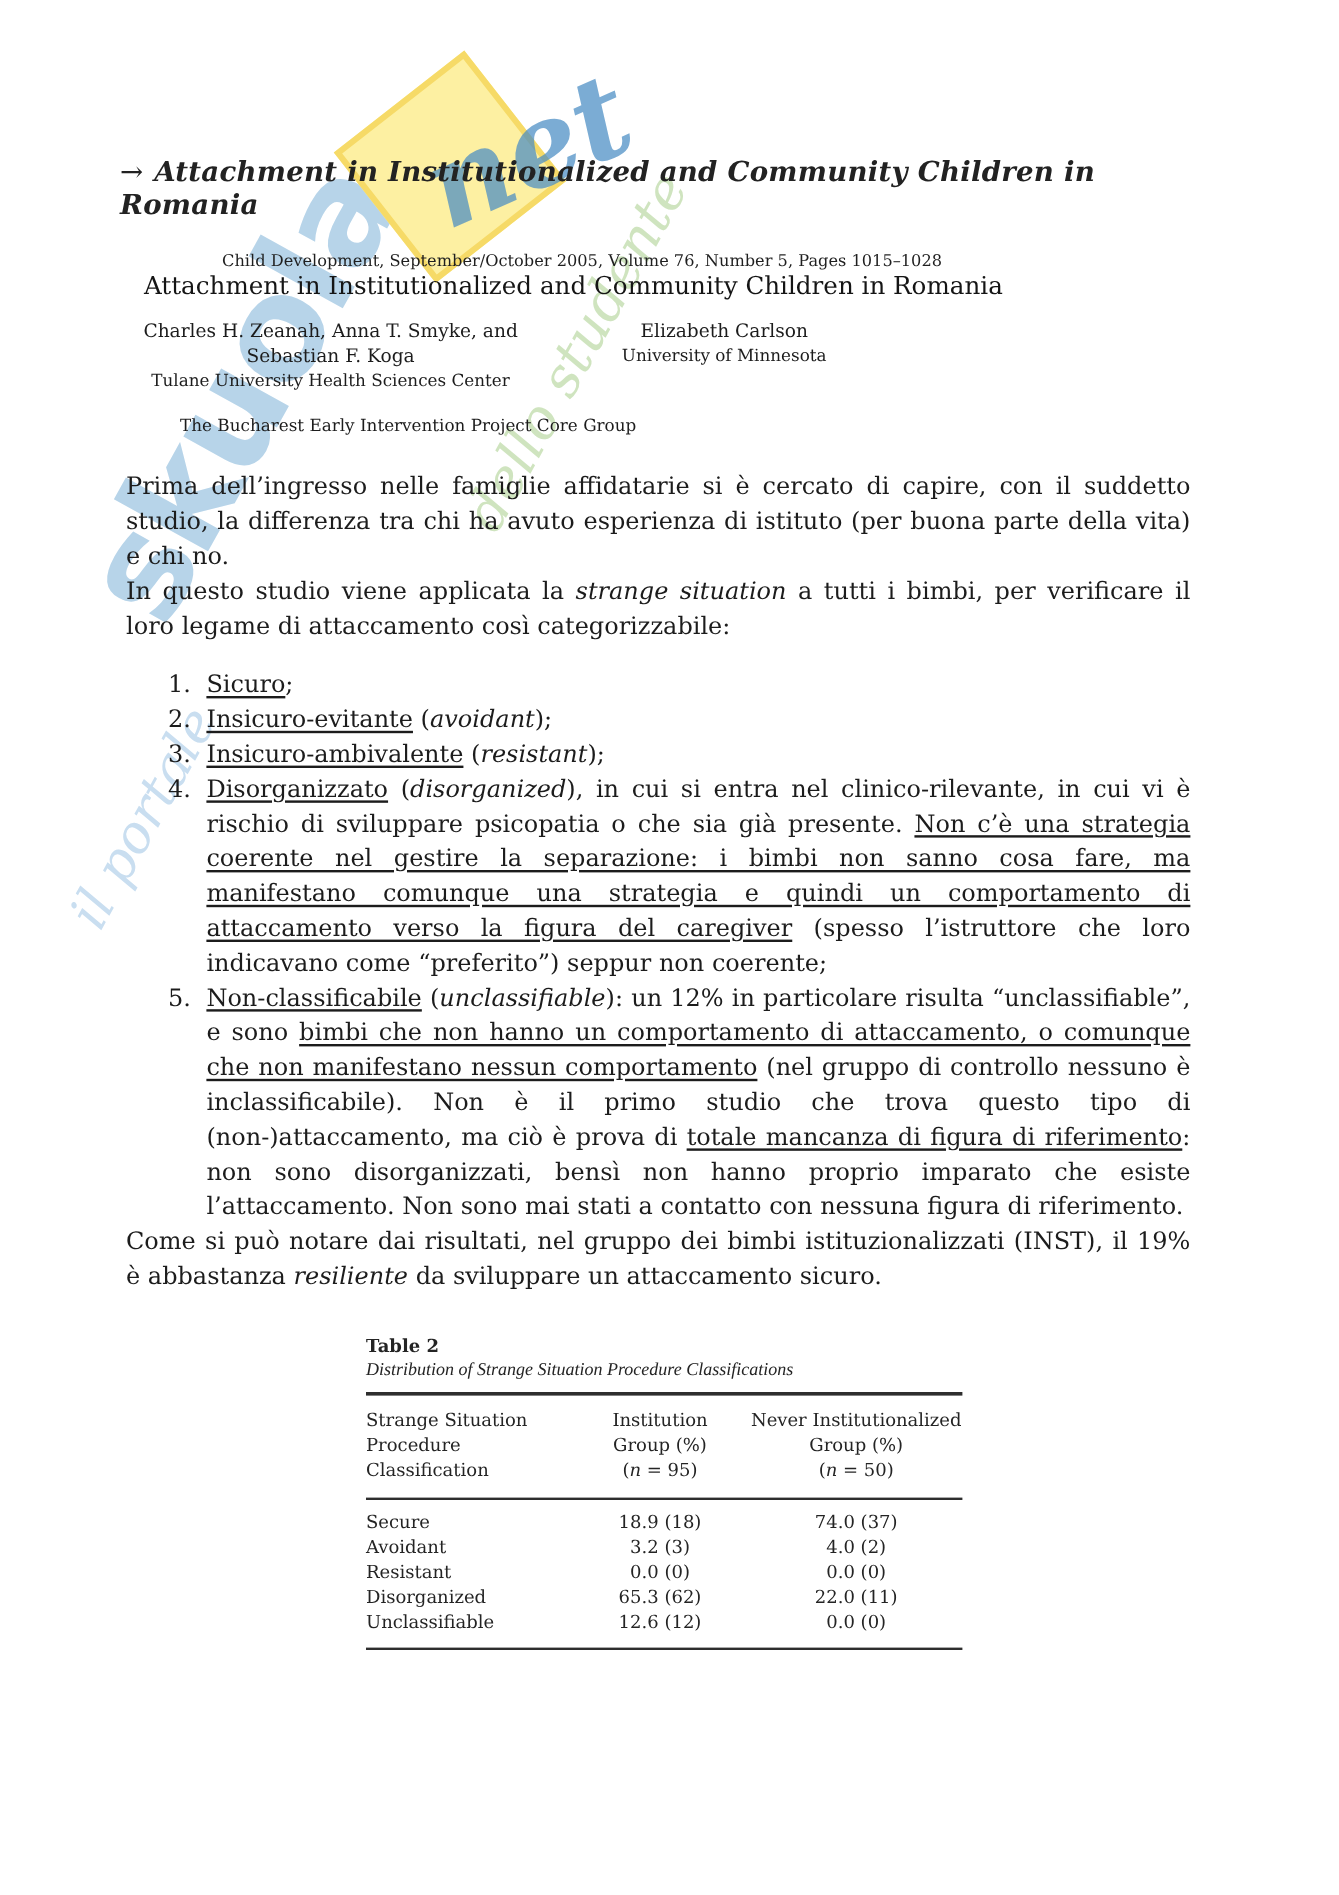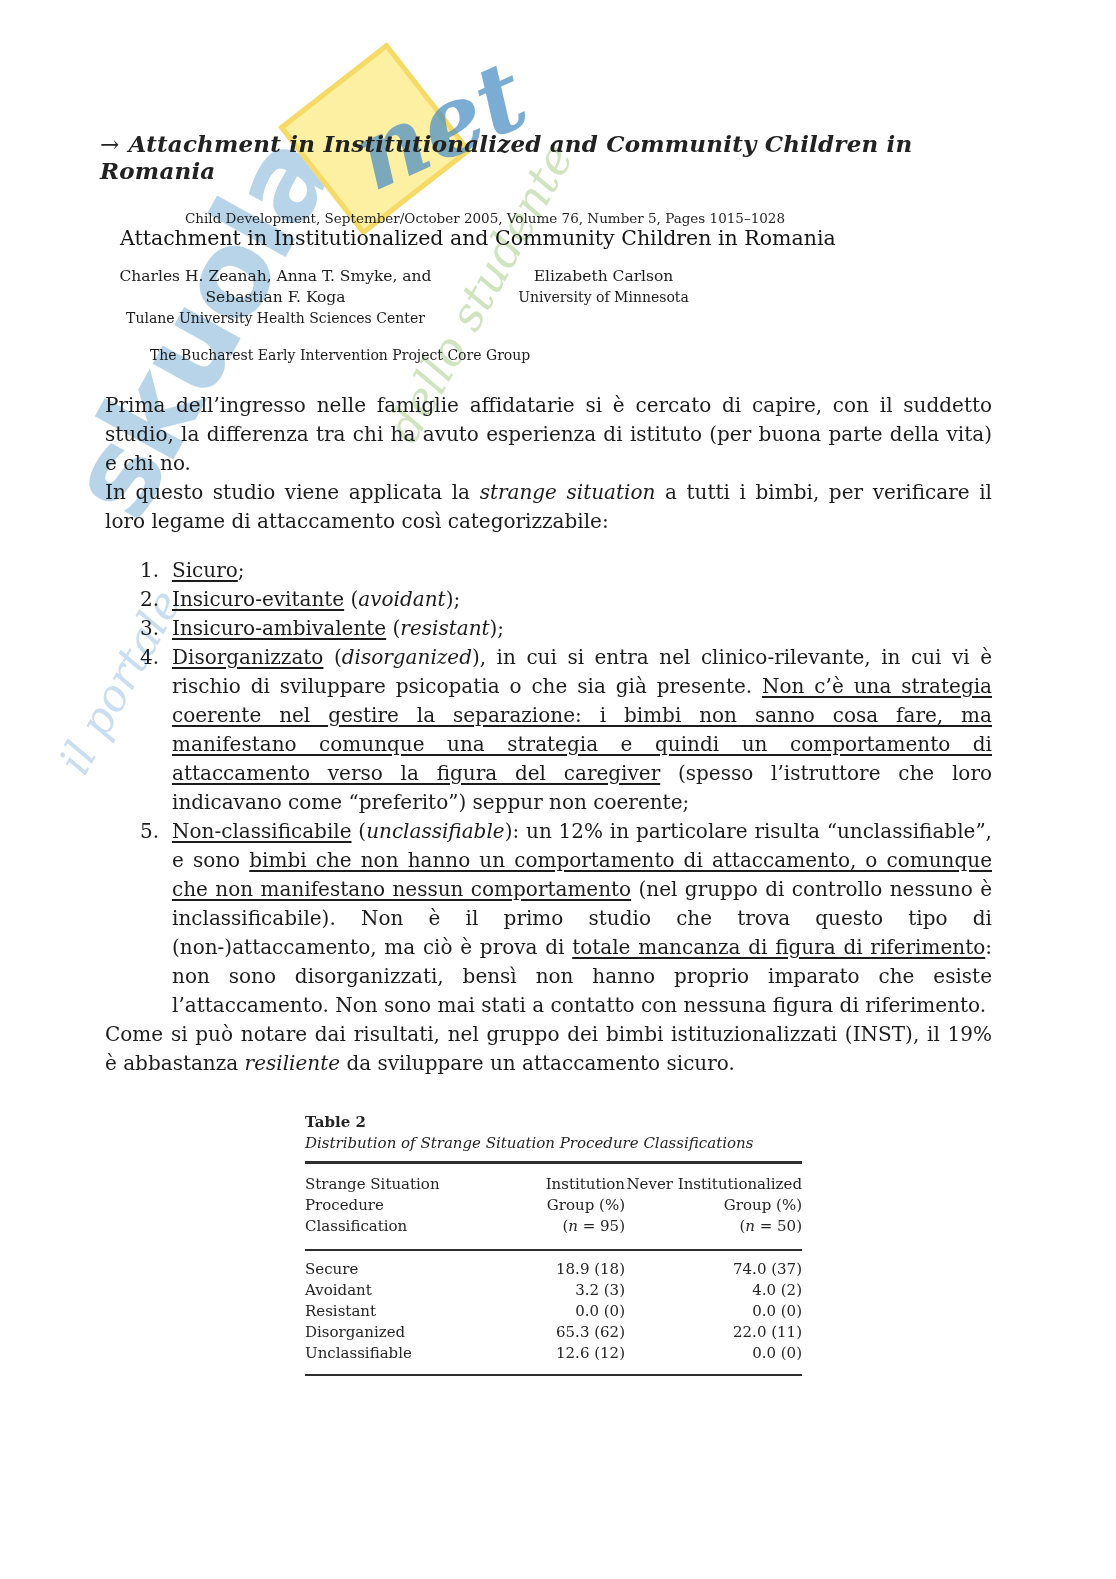--- a/index.html
+++ b/index.html
@@ -77,26 +77,26 @@
   .body-text p { margin:0; }
   .note-list { margin:20px 0 0 0; padding:0; list-style:none; }
   .note-list li { position:relative; padding-left:67px; }
   .note-list .num { position:absolute; left:35px; top:0; }
   .closing { margin-top:14px; }
   .rs-u { text-decoration:underline; text-underline-offset:3px; }
   .rs-i { font-style:italic; }
   
   .table-block { position:absolute; left:305px; top:1113px; width:497px; font-size:15px; color:#242424; }
   .tb-label { font-weight:bold; }
-  .tb-caption { font-style:italic; margin:3px 0 9px 0; }
+  .tb-caption { font-style:italic; margin:3px 0 9px 0;font-family:Liberation Serif, serif; }
   .tb-grid { border-top:3px solid #2e2e2e; border-bottom:2px solid #2e2e2e; }
   .tb-row { display:grid; grid-template-columns:170px 150px 177px; line-height:21px; }
   .tb-head { padding:10px 0 12px 0; border-bottom:2px solid #2e2e2e; }
   .tb-body { padding:8px 0 10px 0; line-height:21.5px; }
-  .tb-c { text-align:right; }
+  .tb-c { text-align:center; }
 </style>
 </head>
 <body>
 
 <div class="wm wm-skuola">skuola</div>
 <div class="wm wm-diamond"></div>
 <div class="wm wm-net">net</div>
 <div class="wm wm-slogan-green">dello studente</div>
 <div class="wm wm-slogan-blue">il portale</div>
 

